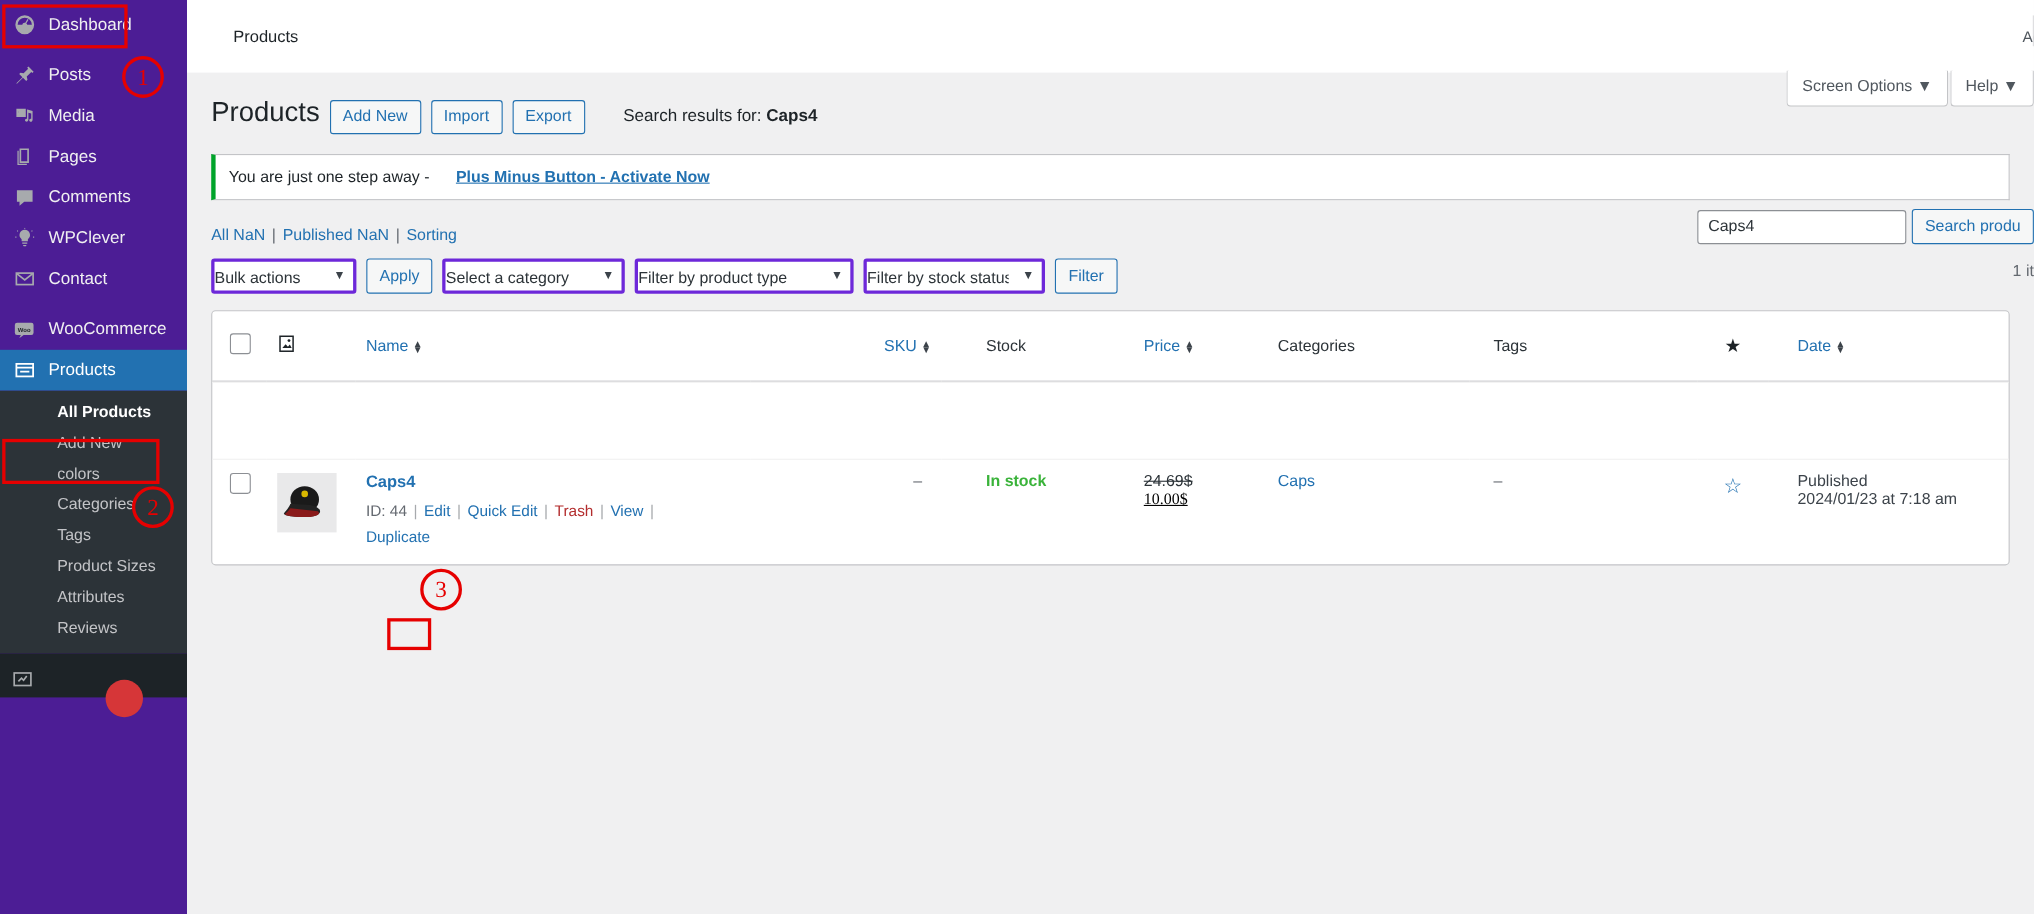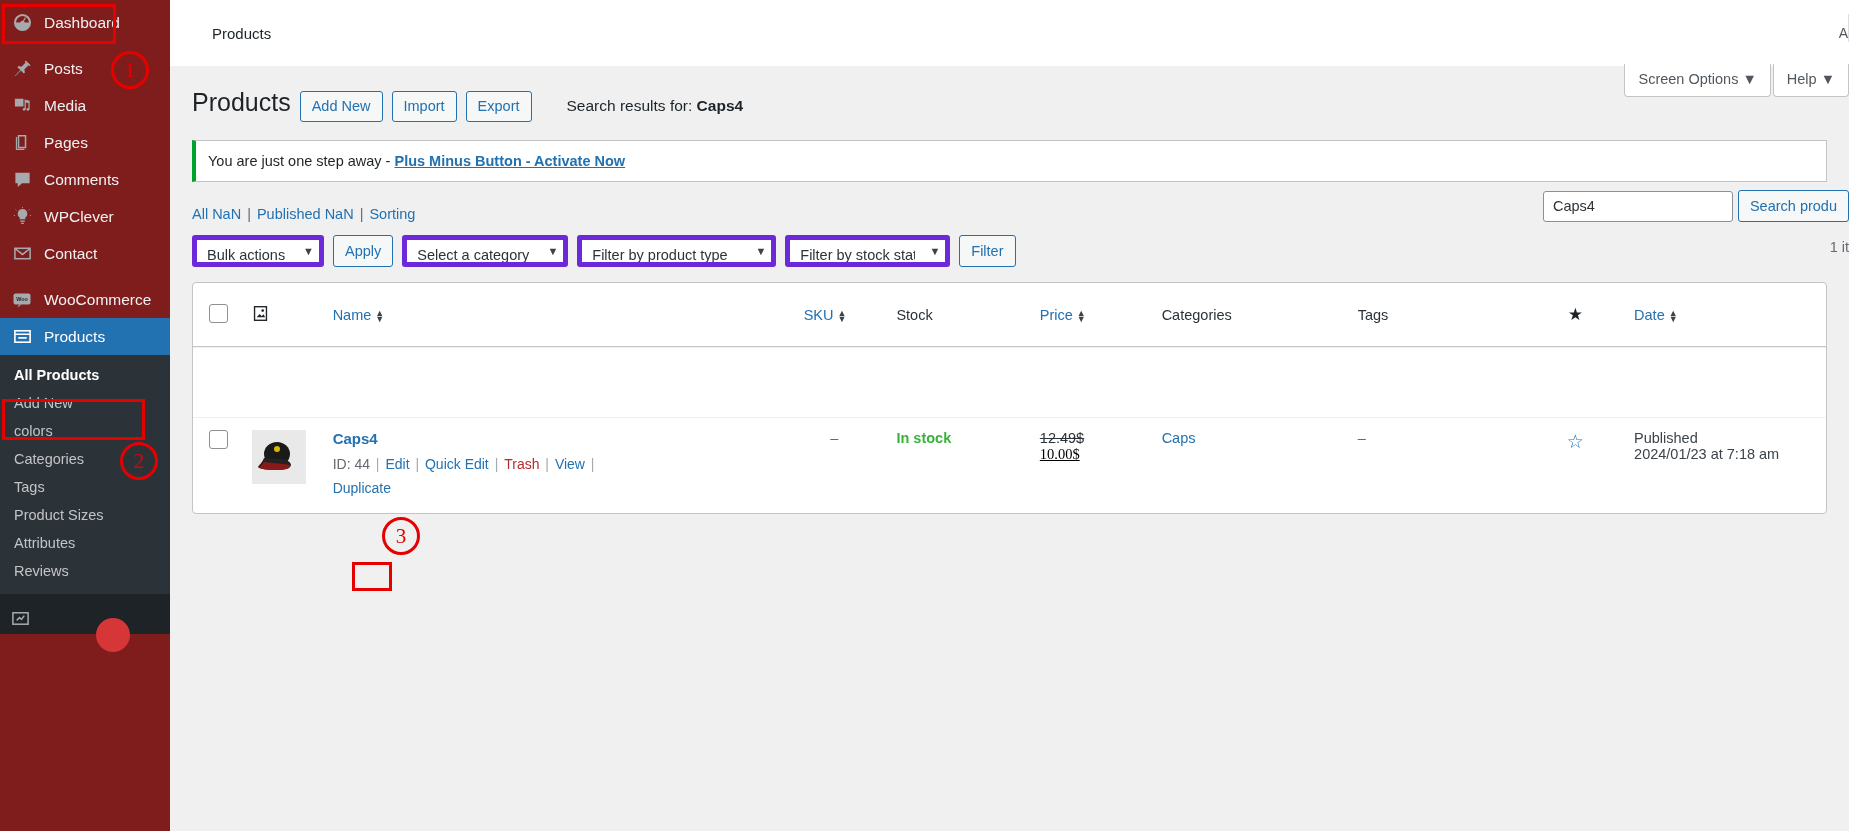--- a/index.html
+++ b/index.html
@@ -9,21 +9,21 @@
     overflow: hidden;
     font-family: "Liberation Sans", sans-serif;
     background: #f0f0f1;
   }
   #root { position: relative; width: 1849px; height: 831px; display: flex; }
 
   
   .sidebar {
     width: 170px;
     flex: 0 0 170px;
-    background: #7f1d1d;
+    background: #4c1d95;
     color: #f0f0f1;
     position: relative;
     overflow: hidden;
   }
   .menu-item {
     display: flex;
     align-items: center;
     height: 37px;
     padding: 0 12px 0 11px;
     font-size: 15.5px;
@@ -46,20 +46,21 @@
   .menu-item.current .mi-icon { color: #fff; }
   .menu-sep { height: 9px; }
 
   .submenu { background: #2c3338; padding: 6px 0 9px 0; }
   .submenu-item {
     font-size: 14.5px;
     color: #c3c4c7;
     padding: 6px 12px 6px 14px;
     cursor: pointer;
     white-space: nowrap;
+    margin-left: 38px;
   }
   .submenu-item.current { color: #fff; font-weight: bold; }
 
   .sidebar-bottom {
     background: #1d2327;
     height: 40px;
     display: flex;
     align-items: center;
     padding: 0 11px;
     position: relative;
@@ -156,21 +157,21 @@
 
   .notice {
     background: #fff;
     border: 1px solid #c3c4c7;
     border-left: 4px solid #00a32a;
     padding: 12px 12px;
     margin: 12px 0 0 0;
     font-size: 14.5px;
     color: #1d2327;
   }
-  .notice a { color: #2271b1; text-decoration: underline; font-weight: bold; }
+  .notice a { color: #2271b1; text-decoration: underline; font-weight: bold; margin-left: 20px; }
 
   .subsubsub {
     list-style: none;
     margin: 24px 0 0 0;
     padding: 0;
     display: flex;
     font-size: 14.5px;
     color: #50575e;
   }
   .subsubsub li { white-space: nowrap; }
@@ -182,25 +183,25 @@
     align-items: center;
     margin-top: 12px;
     gap: 9px;
     position: relative;
     height: 34px;
   }
   .wp-select {
     appearance: none;
     -webkit-appearance: none;
     background: #fff;
-    border: 5px solid #6d28d9;
+    border: 3px solid #6d28d9;
     border-radius: 3px;
     font-size: 14.5px;
     color: #2c3338;
-    padding: 0 30px 0 10px;
+    padding: 0 30px 0 0;
     height: 32px;
     line-height: 30px;
     cursor: pointer;
     font-family: "Liberation Sans", sans-serif;
   }
   .select-wrap { position: relative; display: inline-block; }
   .select-wrap .chev {
     position: absolute;
     right: 10px; top: 50%;
     transform: translateY(-50%);
@@ -617,21 +618,21 @@
                 <span>ID: 44</span><span class="sep"> | </span><a>Edit</a><span class="sep"> | </span><a>Quick Edit</a><span class="sep"> | </span><a class="trash">Trash</a><span class="sep"> | </span><a>View</a><span class="sep"> | </span><br><a>Duplicate</a>
               </div>
             </td>
             <td class="col-sku" style="text-align:right;padding-right:18px;">
               <span class="dash">–</span>
             </td>
             <td class="col-stock" style="padding-left:40px;">
               <span class="instock">In stock</span>
             </td>
             <td class="col-price" style="padding-left:20px;">
-              <span class="price-old">12.49$</span>
+              <span class="price-old">24.69$</span>
               <span class="price-new">10.00$</span>
             </td>
             <td class="col-cats" style="padding-left:22px;">
               <a class="cat-link">Caps</a>
             </td>
             <td class="col-tags" style="padding-left:22px;">
               <span class="dash">–</span>
             </td>
             <td class="col-feat" style="text-align:center;">
               <span style="font-size:19px;color:#2271b1;">☆</span>

